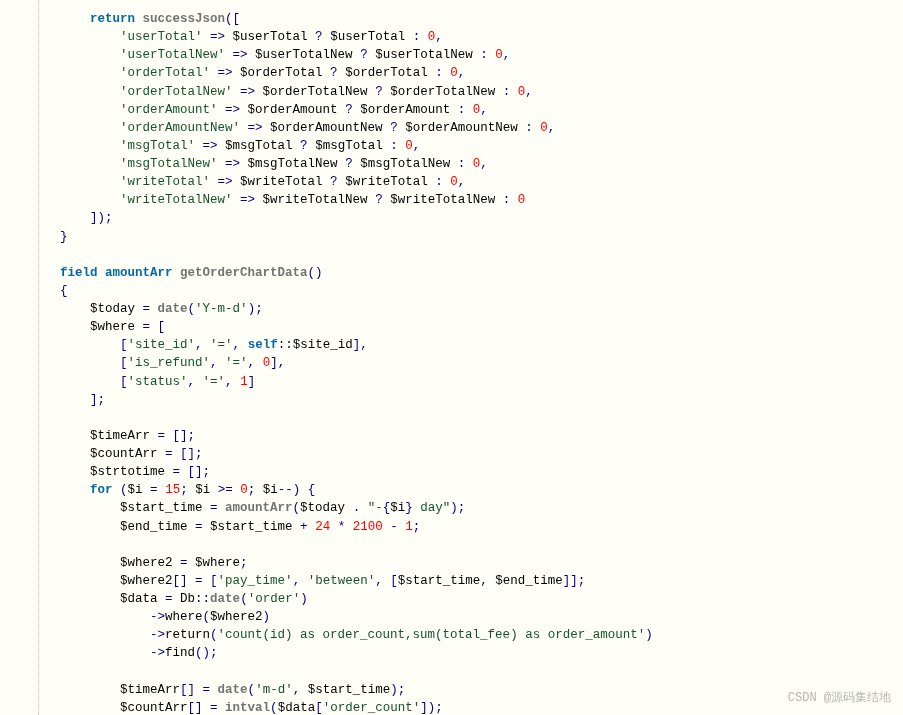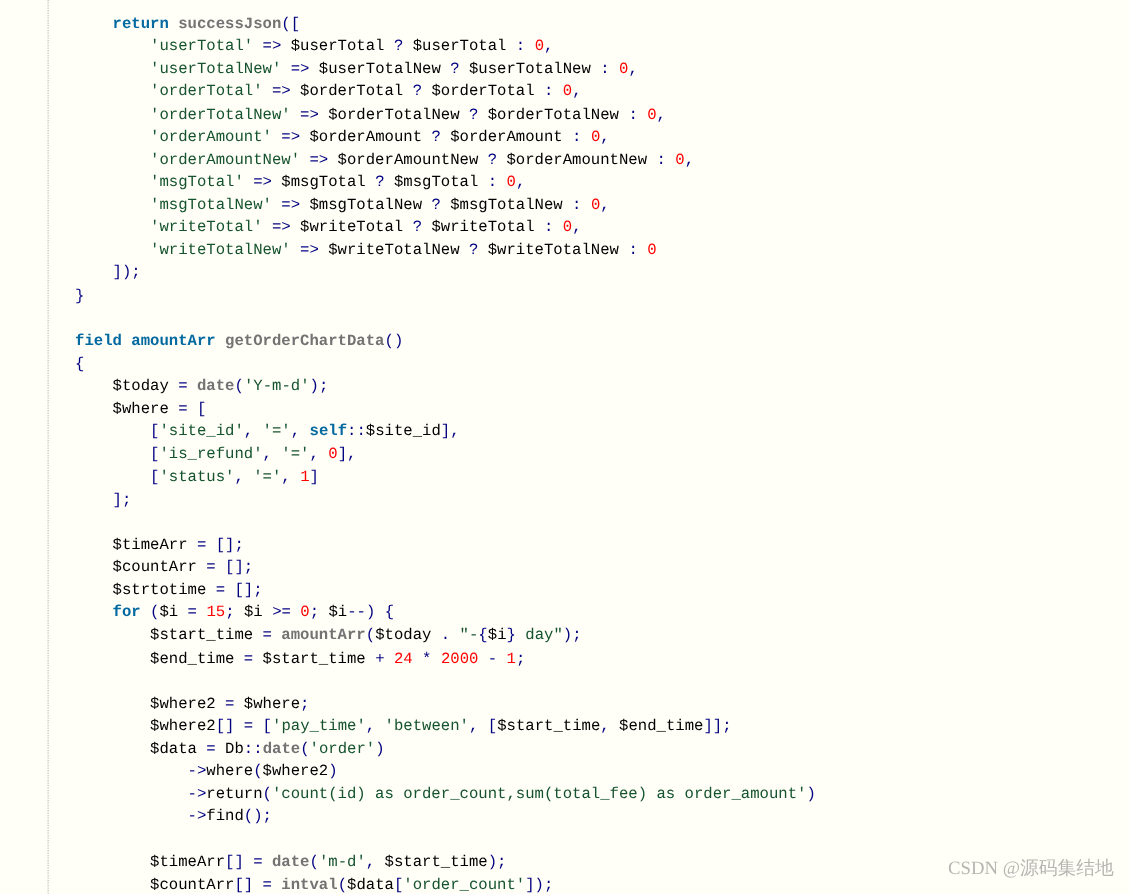--- a/index.html
+++ b/index.html
@@ -32,22 +32,22 @@
   .fn { color: #737373; font-weight: bold; text-align: center; }
   .str { color: #14532d; }
   .num { color: #FF0000; }
   .op { color: #000080; }
   .pn { color: #000080; }
   .watermark {
     position: absolute;
     bottom: 8px;
     right: 12px;
     color: rgba(120,120,120,0.55);
-    font-family: Liberation Serif, serif;
-    font-size: 15px;
+    font-family: Liberation Mono, monospace;
+    font-size: 12px;
   }
 </style>
 </head>
 <body>
 
 <div class="vline"></div>
 
 <pre><span>        <span class="kw">return</span> <span class="fn">successJson</span><span class="pn">([</span></span>
 <span>            <span class="str">'userTotal'</span> <span class="op">=&gt;</span> <span>$userTotal</span> <span class="op">?</span> <span>$userTotal</span> <span class="op">:</span> <span class="num">0</span><span class="pn">,</span></span>
 <span>            <span class="str">'userTotalNew'</span> <span class="op">=&gt;</span> <span>$userTotalNew</span> <span class="op">?</span> <span>$userTotalNew</span> <span class="op">:</span> <span class="num">0</span><span class="pn">,</span></span>
@@ -69,21 +69,21 @@
 <span>            <span class="pn">[</span><span class="str">'site_id'</span><span class="pn">,</span> <span class="str">'='</span><span class="pn">,</span> <span class="kw">self</span><span class="op">::</span><span>$site_id</span><span class="pn">],</span></span>
 <span>            <span class="pn">[</span><span class="str">'is_refund'</span><span class="pn">,</span> <span class="str">'='</span><span class="pn">,</span> <span class="num">0</span><span class="pn">],</span></span>
 <span>            <span class="pn">[</span><span class="str">'status'</span><span class="pn">,</span> <span class="str">'='</span><span class="pn">,</span> <span class="num">1</span><span class="pn">]</span></span>
 <span>        <span class="pn">];</span></span>
 <span></span>
 <span>        <span>$timeArr</span> <span class="op">=</span> <span class="pn">[];</span></span>
 <span>        <span>$countArr</span> <span class="op">=</span> <span class="pn">[];</span></span>
 <span>        <span>$strtotime</span> <span class="op">=</span> <span class="pn">[];</span></span>
 <span>        <span class="kw">for</span> <span class="pn">(</span><span>$i</span> <span class="op">=</span> <span class="num">15</span><span class="pn">;</span> <span>$i</span> <span class="op">&gt;=</span> <span class="num">0</span><span class="pn">;</span> <span>$i</span><span class="op">--</span><span class="pn">) {</span></span>
 <span>            <span>$start_time</span> <span class="op">=</span> <span class="fn">amountArr</span><span class="pn">(</span><span>$today</span> <span class="op">.</span> <span class="str">"-</span><span class="pn">{</span><span>$i</span><span class="pn">}</span><span class="str"> day"</span><span class="pn">);</span></span>
-<span>            <span>$end_time</span> <span class="op">=</span> <span>$start_time</span> <span class="op">+</span> <span class="num">24</span> <span class="op">*</span> <span class="num">2000</span> <span class="op">-</span> <span class="num">1</span><span class="pn">;</span></span>
+<span>            <span>$end_time</span> <span class="op">=</span> <span>$start_time</span> <span class="op">+</span> <span class="num">24</span> <span class="op">*</span> <span class="num">2100</span> <span class="op">-</span> <span class="num">1</span><span class="pn">;</span></span>
 <span></span>
 <span>            <span>$where2</span> <span class="op">=</span> <span>$where</span><span class="pn">;</span></span>
 <span>            <span>$where2</span><span class="pn">[]</span> <span class="op">=</span> <span class="pn">[</span><span class="str">'pay_time'</span><span class="pn">,</span> <span class="str">'between'</span><span class="pn">,</span> <span class="pn">[</span><span>$start_time</span><span class="pn">,</span> <span>$end_time</span><span class="pn">]];</span></span>
 <span>            <span>$data</span> <span class="op">=</span> <span>Db</span><span class="op">::</span><span class="fn">date</span><span class="pn">(</span><span class="str">'order'</span><span class="pn">)</span></span>
 <span>                <span class="op">-&gt;</span><span>where</span><span class="pn">(</span><span>$where2</span><span class="pn">)</span></span>
 <span>                <span class="op">-&gt;</span><span>return</span><span class="pn">(</span><span class="str">'count(id) as order_count,sum(total_fee) as order_amount'</span><span class="pn">)</span></span>
 <span>                <span class="op">-&gt;</span><span>find</span><span class="pn">();</span></span>
 <span></span>
 <span>            <span>$timeArr</span><span class="pn">[]</span> <span class="op">=</span> <span class="fn">date</span><span class="pn">(</span><span class="str">'m-d'</span><span class="pn">,</span> <span>$start_time</span><span class="pn">);</span></span>
 <span>            <span>$countArr</span><span class="pn">[]</span> <span class="op">=</span> <span class="fn">intval</span><span class="pn">(</span><span>$data</span><span class="pn">[</span><span class="str">'order_count'</span><span class="pn">]);</span></span>

